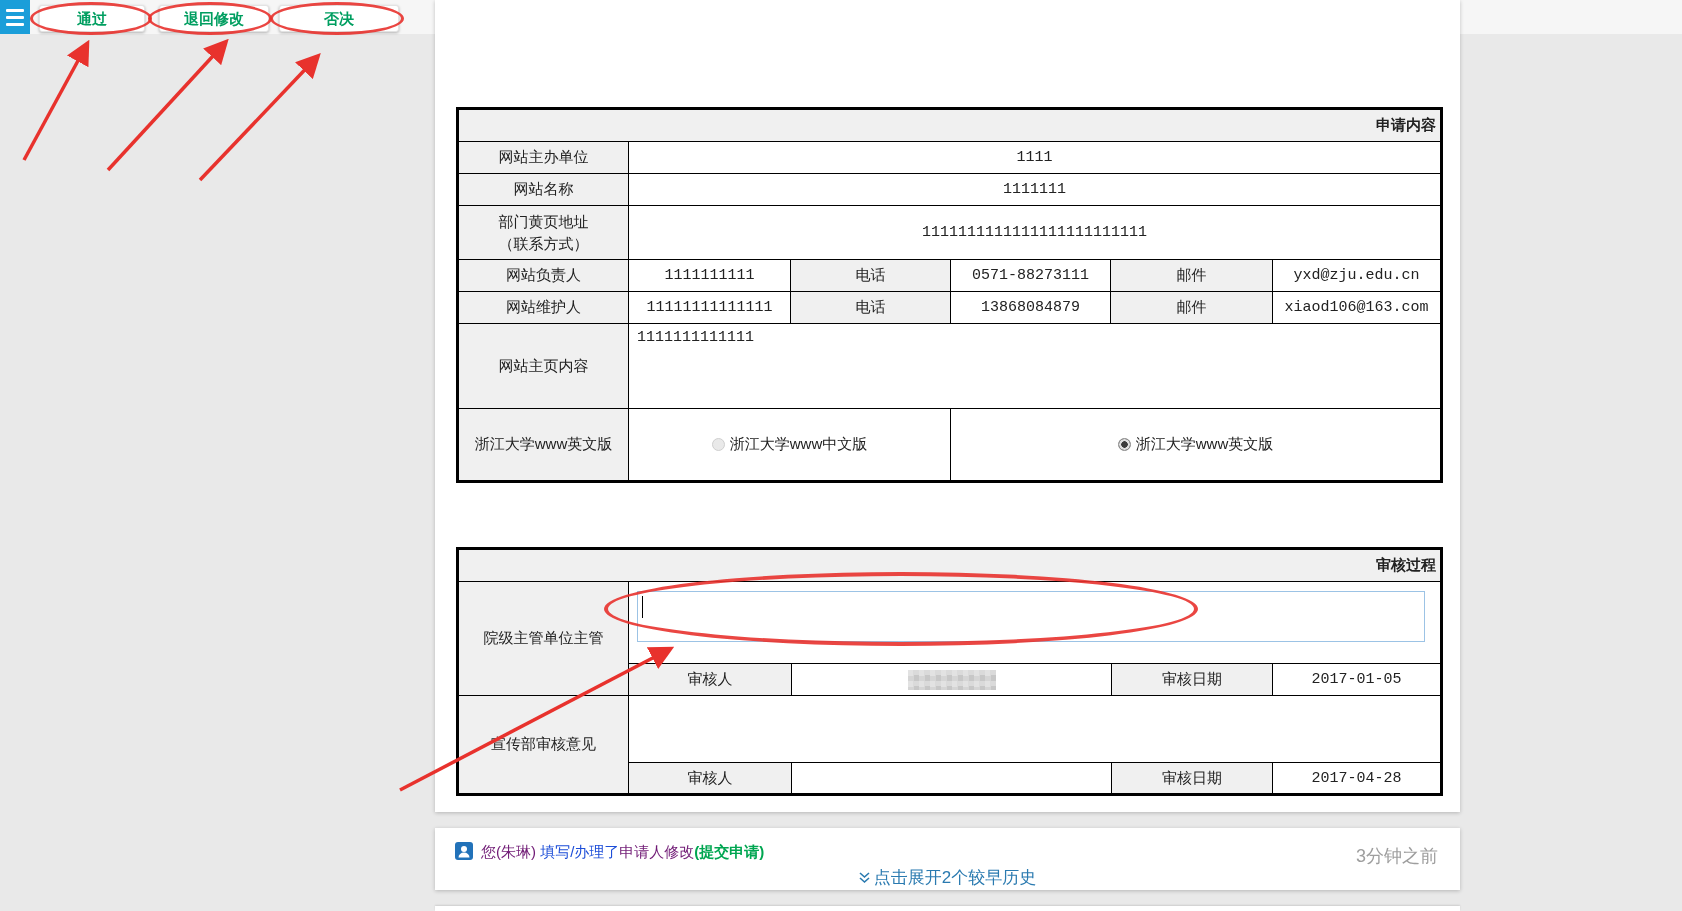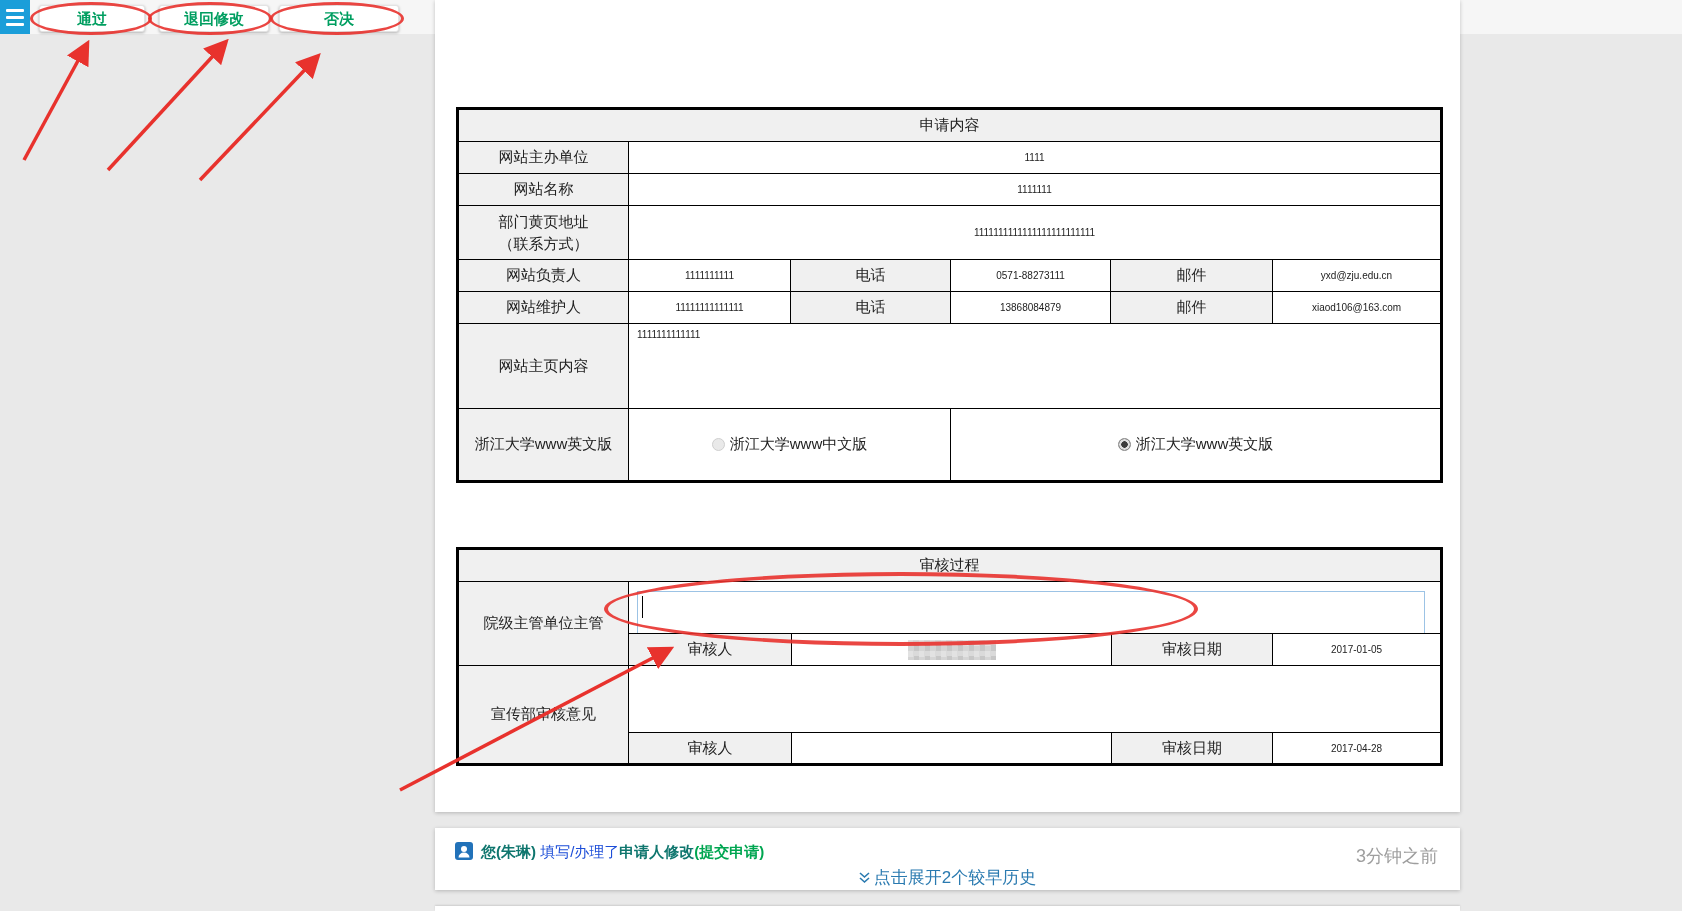--- a/index.html
+++ b/index.html
@@ -35,22 +35,22 @@
   .card { position:absolute; background:#fff; box-shadow:0 1px 4px rgba(0,0,0,.22); }
   .card-main { left:435px; top:0; width:1025px; height:812px; }
   .card-activity { left:435px; top:828px; width:1025px; height:62px; }
   .card-bottomstrip { left:435px; top:906px; width:1025px; height:5px; box-shadow:0 -1px 2px rgba(0,0,0,.12); }
 
   table { border-collapse:collapse; table-layout:fixed; position:absolute; left:21px; }
   table, td, th { border:1px solid #000; }
   table { border-width:3px; }
   td { font-size:15px; text-align:center; vertical-align:middle; padding:2px 4px; overflow:hidden; }
   .lbl { background:#f0f0f0; }
-  .hdr { background:#f0f0f0; font-weight:normal; font-size:15px; }
-  .val { font-family:Liberation Sans, sans-serif; font-size:10px;border-radius:12px; }
+  .hdr { background:#f0f0f0; font-weight:bold; font-size:15px;text-align:right; }
+  .val { font-family:Liberation Mono, monospace; font-size:15px;border-radius:12px; }
   .noborder-top td { border-top:none; }
   .pre { white-space:pre-line; line-height:1.45; }
   .topleft { text-align:left; vertical-align:top; padding:5px 8px; }
 
   .tblA { top:0; }
   .tblB { top:107px; }
   .tblC { top:547px; }
 
   .radio-opt { display:inline-flex; align-items:center; gap:5px; cursor:pointer; font-size:15px; }
   .radio { width:13px; height:13px; border-radius:50%; display:inline-block; }
@@ -64,21 +64,21 @@
   .caret { position:absolute; left:4px; top:4px; width:1px; height:22px; background:#000; }
   .censor {
     width:88px; height:20px; margin:0 auto;
     background:conic-gradient(#dadada 25%, #c7c7c7 0 50%, #d5d5d5 0 75%, #e2e2e2 0);
     background-size:11px 11px;
   }
 
   
   .act-icon { position:absolute; left:20px; top:14px; width:18px; height:18px; }
   .act-line { position:absolute; left:46px; top:15px; font-size:15px; white-space:nowrap; }
-  .act-user, .act-action { color:#0f766e; font-weight:bold; }
+  .act-user, .act-action { color:#701a75; font-weight:normal; }
   .act-mid { color:#1d4ed8; }
   .act-suffix { color:#00a651; font-weight:bold; }
   .act-time { position:absolute; right:22px; top:16px; color:#9e9e9e; font-size:18px; }
   .act-expand {
     position:absolute; left:0; right:0; top:38px; text-align:center;
     color:#2a7ab0; font-size:17px; cursor:pointer;
   }
   .act-expand .chev { display:inline-block; vertical-align:-1px; margin-right:4px; }
 </style>
 </head>
@@ -168,21 +168,21 @@
       <col style="width:171px">
         <col style="width:163px">
         <col style="width:320px">
       <col style="width:161px">
         <col style="width:169px">
     </colgroup>
     <tbody>
         <tr style="height:33px">
       <td class="hdr" colspan="5">审核过程</td>
     </tr>
-    <tr style="height:52px">
+    <tr style="height:82px">
       <td class="lbl" rowspan="2">院级主管单位主管</td>
       <td colspan="4" style="position:relative;">
         <div class="opinion-box">
           <div class="caret"></div>
         </div>
       </td>
     </tr>
     <tr style="height:32px">
       <td class="lbl">审核人</td>
       <td>

